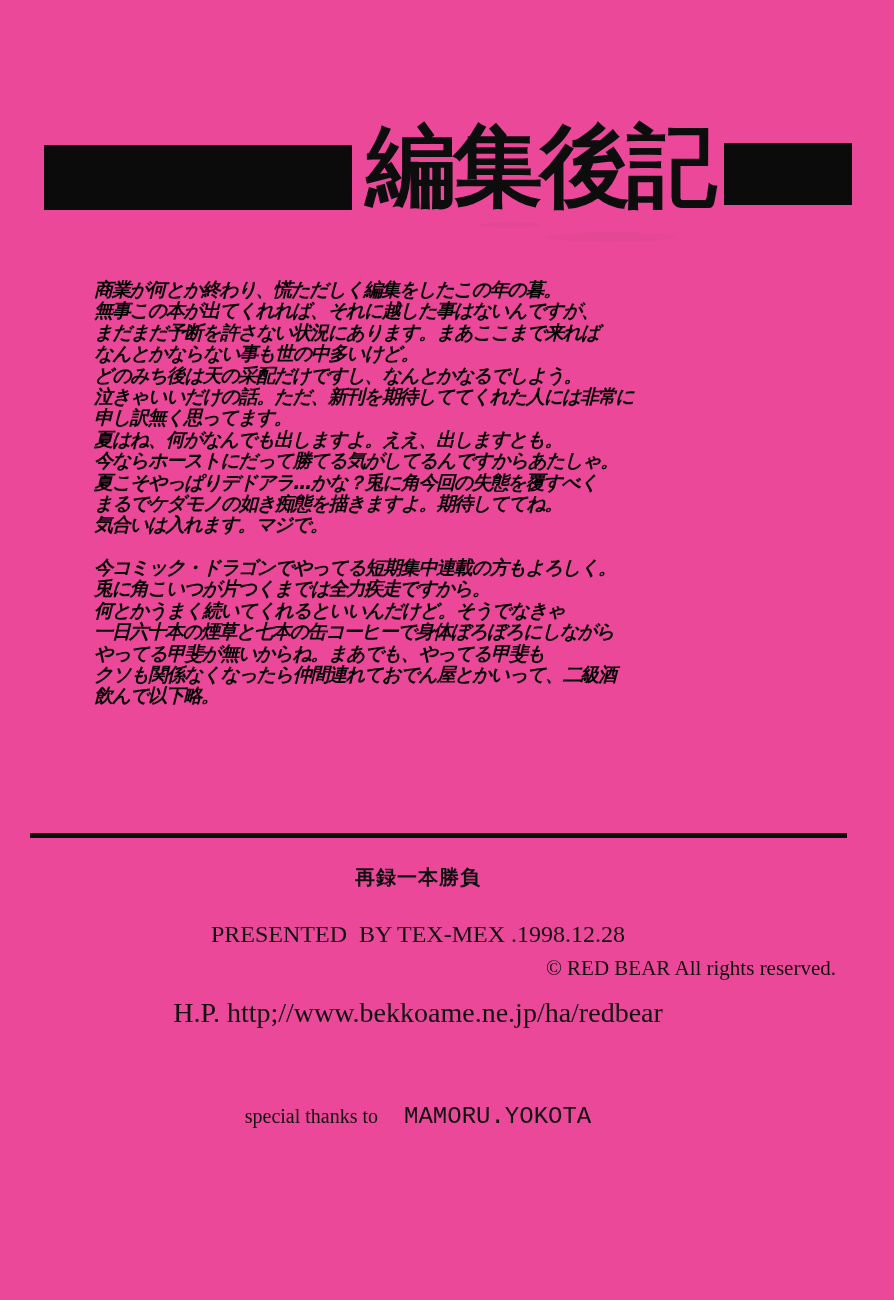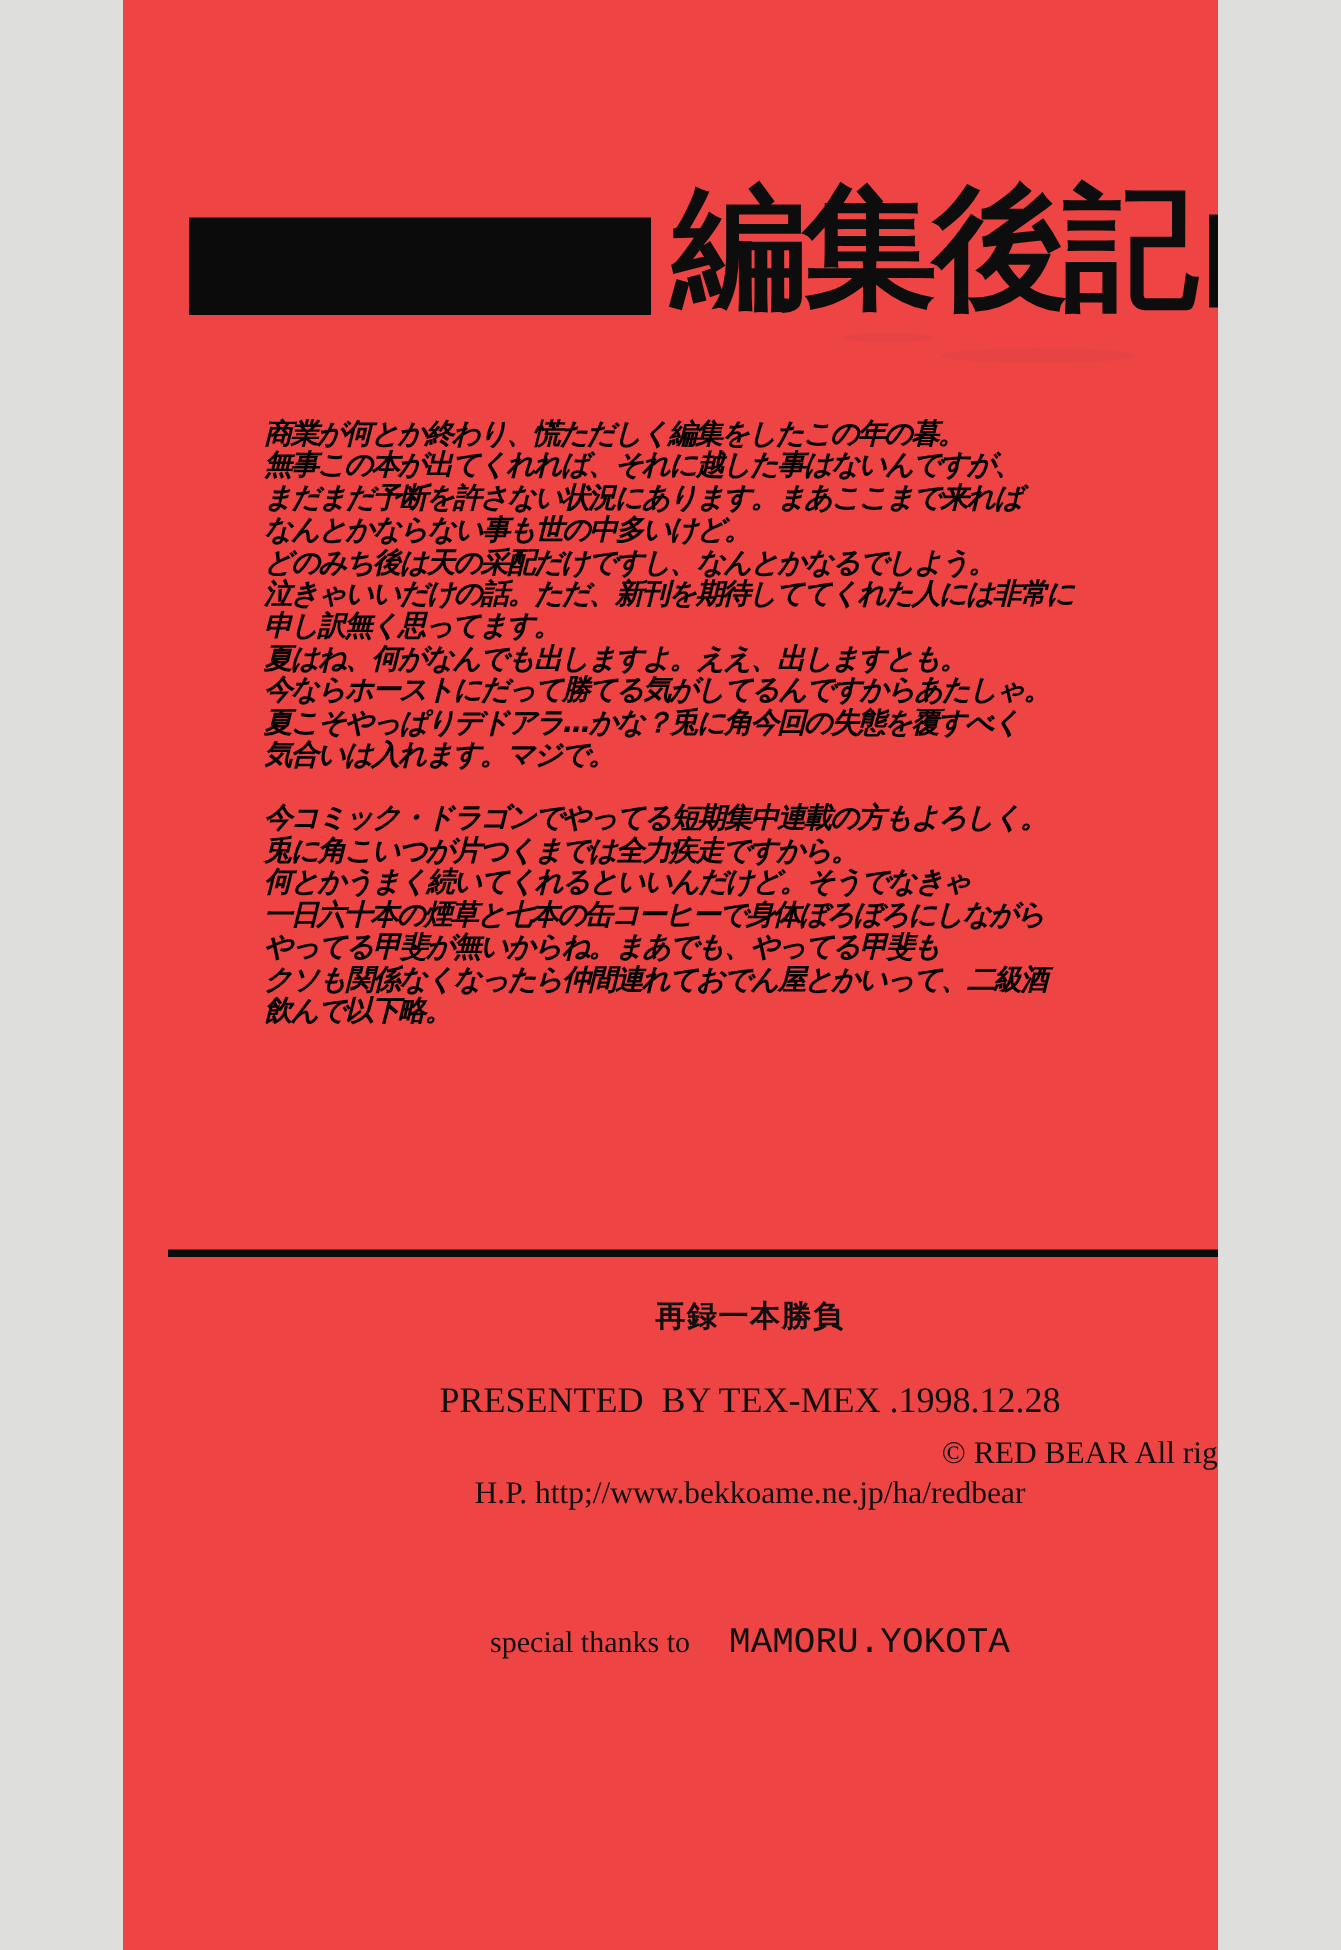--- a/index.html
+++ b/index.html
@@ -1,20 +1,20 @@
 <!DOCTYPE html>
 <html><head>
 <meta charset="utf-8">
 <style>
   html,body { margin:0; padding:0; background:#dededd; }
   .page {
     position:relative;
-    width:730px; height:1300px;
+    width:894px; height:1300px;
     margin:0 auto;
-    background:#ef4444;
+    background:#ec4899;
     overflow:hidden;
     color:#0a0a0a;
   }
   
   .bar-left {
     position:absolute; left:44px; top:145px;
     width:308px; height:65px;
     background:#0b0b0b;
   }
   .bar-right {
@@ -64,22 +64,22 @@
     margin-top:30px;
     font-size:24px;
     white-space:pre;
   }
   .copyright {
     margin-top:8px;
     font-size:21px;
     text-align:right;
   }
   .homepage {
-    margin-top:2px;
-    font-size:21px;
+    margin-top:16px;
+    font-size:28px;
   }
   .thanks {
     margin-top:74px;
     font-size:20px;
     white-space:nowrap;
   }
   .thanks-name {
     margin-left:26px;
     font-size:24px;
     font-family:Liberation Mono, monospace;
@@ -108,20 +108,21 @@
         <div class="line">商業が何とか終わり、慌ただしく編集をしたこの年の暮。</div>
         <div class="line">無事この本が出てくれれば、それに越した事はないんですが、</div>
         <div class="line">まだまだ予断を許さない状況にあります。まあここまで来れば</div>
         <div class="line">なんとかならない事も世の中多いけど。</div>
         <div class="line">どのみち後は天の采配だけですし、なんとかなるでしよう。</div>
         <div class="line">泣きゃいいだけの話。ただ、新刊を期待しててくれた人には非常に</div>
         <div class="line">申し訳無く思ってます。</div>
         <div class="line">夏はね、何がなんでも出しますよ。ええ、出しますとも。</div>
         <div class="line">今ならホーストにだって勝てる気がしてるんですからあたしゃ。</div>
         <div class="line">夏こそやっぱりデドアラ…かな？兎に角今回の失態を覆すべく</div>
+        <div class="line">まるでケダモノの如き痴態を描きますよ。期待しててね。</div>
         <div class="line">気合いは入れます。マジで。</div>
       </div>
       <div class="para">
         <div class="line">今コミック・ドラゴンでやってる短期集中連載の方もよろしく。</div>
         <div class="line">兎に角こいつが片つくまでは全力疾走ですから。</div>
         <div class="line">何とかうまく続いてくれるといいんだけど。そうでなきゃ</div>
         <div class="line">一日六十本の煙草と七本の缶コーヒーで身体ぼろぼろにしながら</div>
         <div class="line">やってる甲斐が無いからね。まあでも、やってる甲斐も</div>
         <div class="line">クソも関係なくなったら仲間連れておでん屋とかいって、二級酒</div>
         <div class="line">飲んで以下略。</div>

